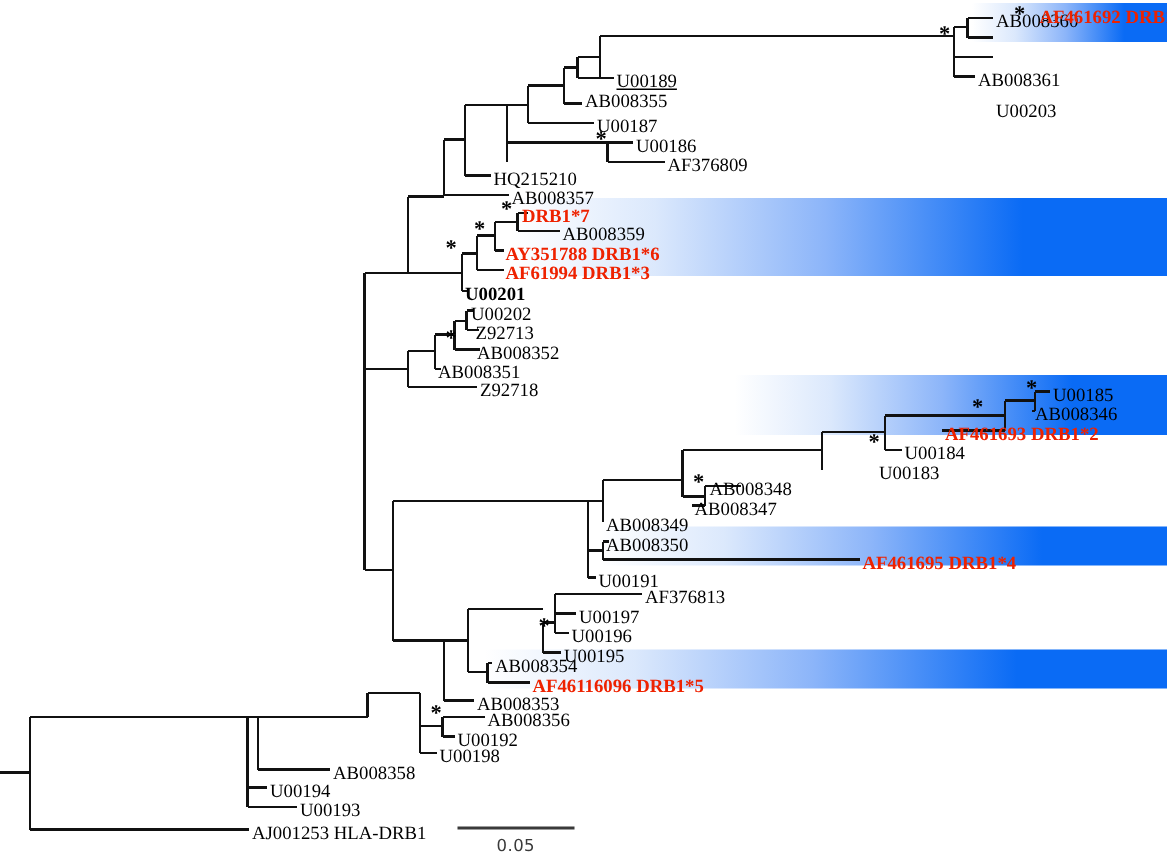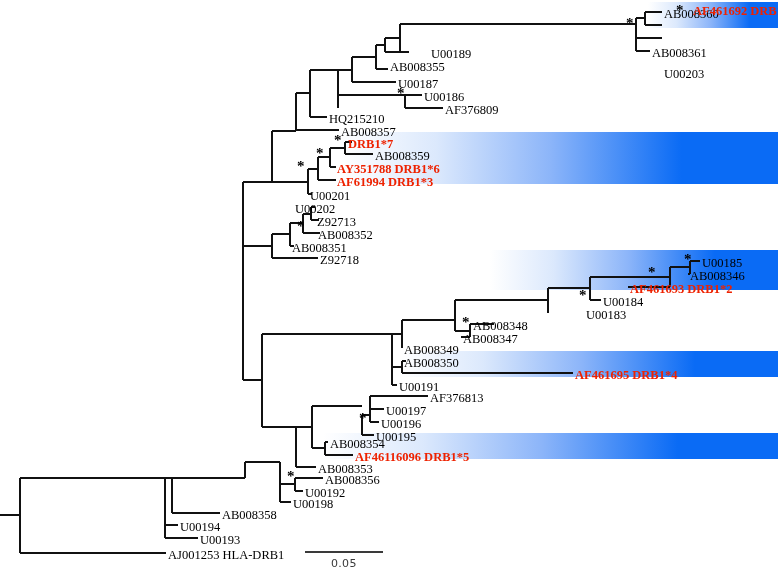--- a/index.html
+++ b/index.html
@@ -199,33 +199,33 @@
       <div class="star" style="left: 462px; top: 315px;">*</div>
       <div class="star" style="left: 359px; top: 411px;">*</div>
       <div class="star" style="left: 287px; top: 469px;">*</div>
     </div>
 
   <div id="labels">
       <div class="lbl" style="left: 664px; top: 8px;">AB008360</div>
       <div class="lbl red" style="left: 664px; top: 5px; margin-left: 29px;">AF461692 DRB1*1</div>
       <div class="lbl" style="left: 664px; top: 34px; margin-top: 34px;">U00203</div>
       <div class="lbl" style="left: 652px; top: 47px;">AB008361</div>
-      <div class="lbl" style="left: 431px; top: 48px;">U00189</div>
+      <div class="lbl" style="left: 411px; top: 48px; text-decoration: underline;">U00189</div>
       <div class="lbl" style="left: 390px; top: 61px;">AB008355</div>
       <div class="lbl" style="left: 398px; top: 78px; text-align: right;">U00187</div>
       <div class="lbl" style="left: 424px; top: 91px;">U00186</div>
       <div class="lbl" style="left: 445px; top: 104px;">AF376809</div>
       <div class="lbl" style="left: 329px; top: 113px;">HQ215210</div>
       <div class="lbl" style="left: 341px; top: 126px;">AB008357</div>
       <div class="lbl red" style="left: 348px; top: 138px; text-align: center;">DRB1*7</div>
       <div class="lbl" style="left: 375px; top: 150px;">AB008359</div>
       <div class="lbl red" style="left: 337px; top: 163px;">AY351788 DRB1*6</div>
       <div class="lbl red" style="left: 337px; top: 176px;">AF61994 DRB1*3</div>
-      <div class="lbl" style="left: 310px; top: 190px;">U00201</div>
-      <div class="lbl" style="left: 295px; top: 203px;">U00202</div>
+      <div class="lbl" style="left: 310px; top: 190px; font-weight: bold;">U00201</div>
+      <div class="lbl" style="left: 314px; top: 203px;">U00202</div>
       <div class="lbl" style="left: 317px; top: 216px;">Z92713</div>
       <div class="lbl" style="left: 318px; top: 229px;">AB008352</div>
       <div class="lbl" style="left: 292px; top: 242px;">AB008351</div>
       <div class="lbl" style="left: 320px; top: 254px;">Z92718</div>
       <div class="lbl" style="left: 702px; top: 257px;">U00185</div>
       <div class="lbl" style="left: 690px; top: 270px;">AB008346</div>
       <div class="lbl red" style="left: 630px; top: 283px;">AF461693 DRB1*2</div>
       <div class="lbl" style="left: 603px; top: 296px;">U00184</div>
       <div class="lbl" style="left: 550px; top: 309px; margin-left: 36px;">U00183</div>
       <div class="lbl" style="left: 473px; top: 320px;">AB008348</div>

